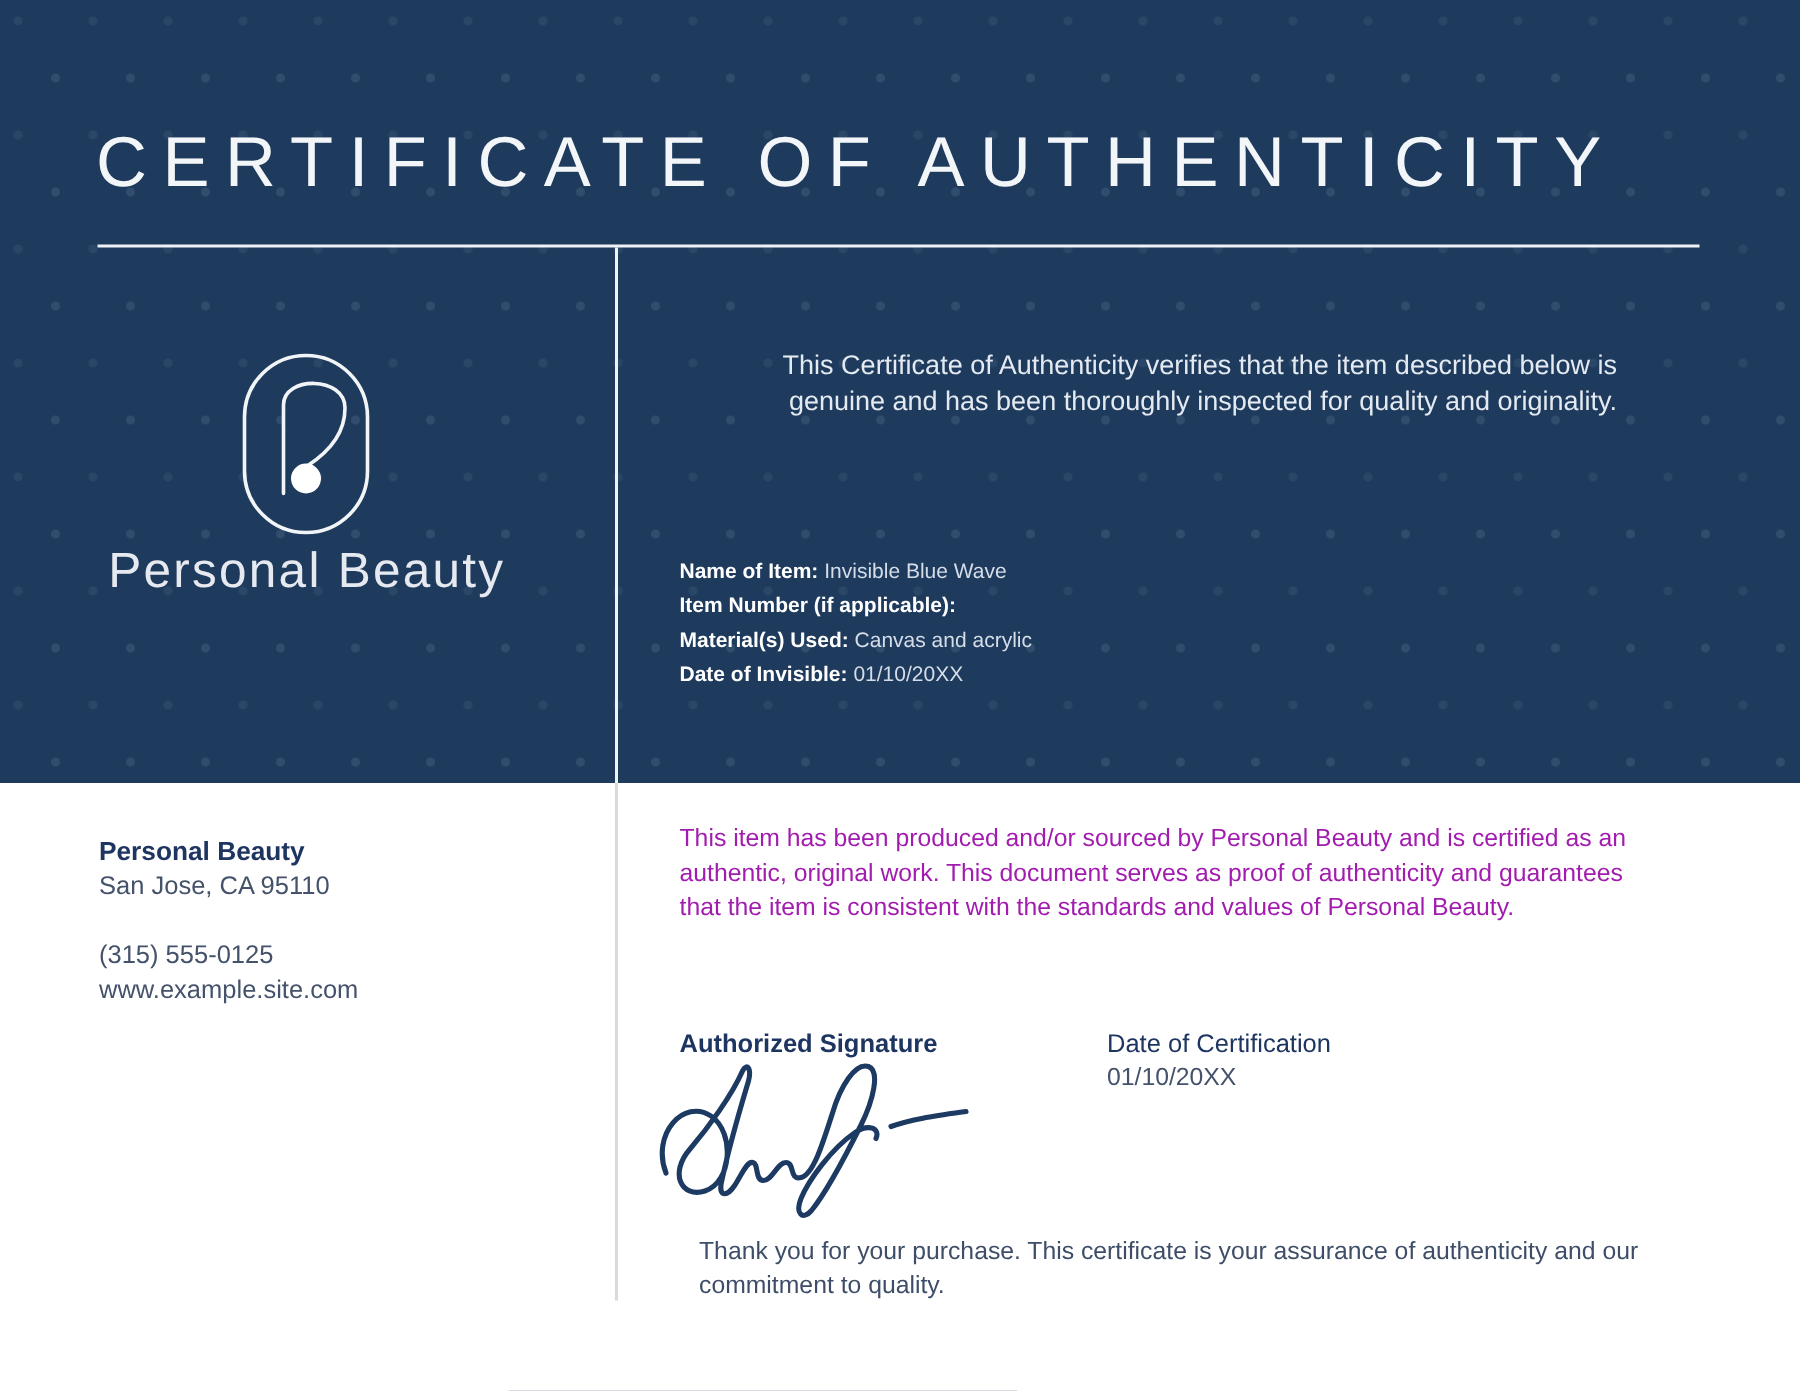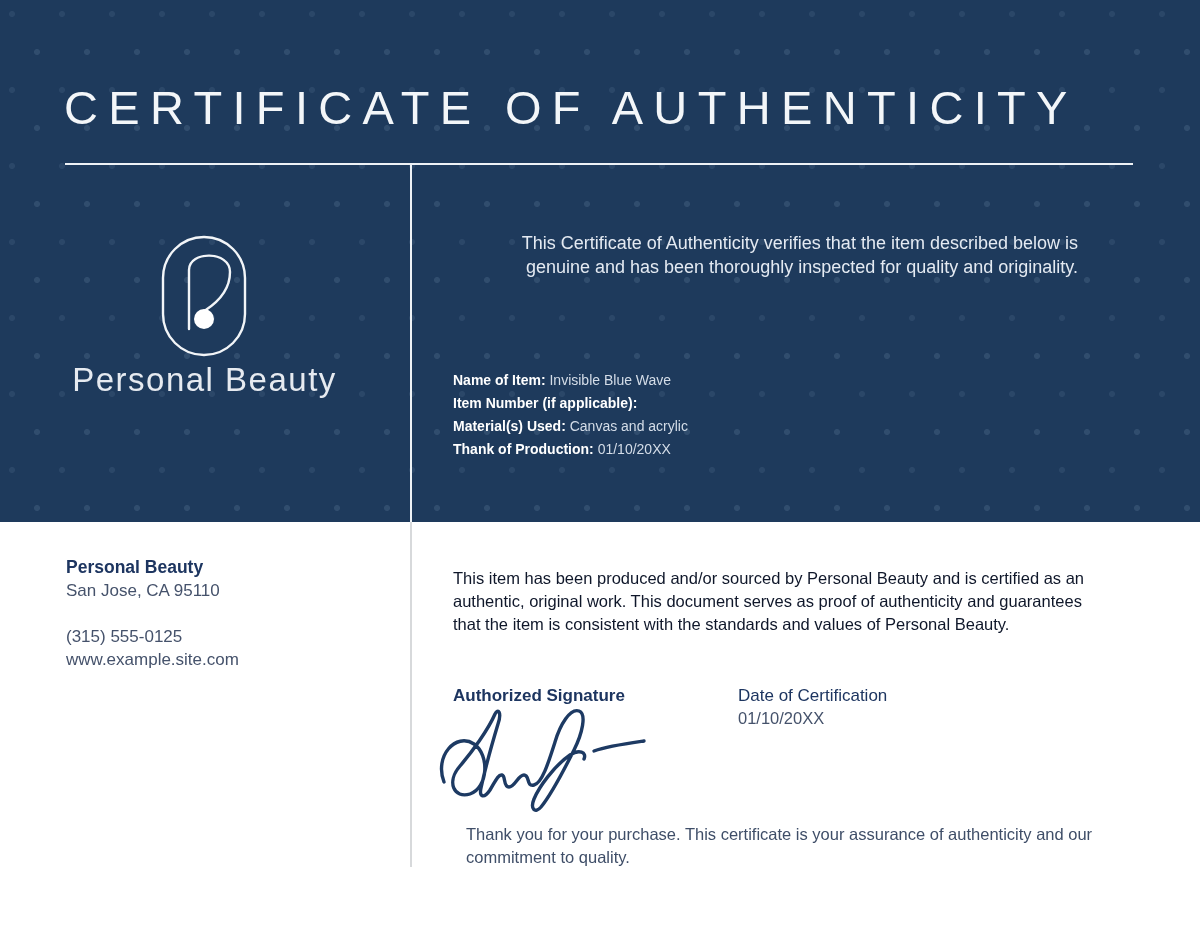--- a/index.html
+++ b/index.html
@@ -98,25 +98,25 @@
     color: #45526b;
   }
   .issuer-name {
     font-weight: bold;
     color: #1d3560;
     font-size: 17.5px;
   }
   .issuer-gap { height: 23px; }
   .statement-text {
     position: absolute;
-    left: 453px; top: 567px;
+    left: 453px; top: 548px;
     width: 650px;
     font-size: 16.5px;
     line-height: 23px;
-    color: #0f172a;
+    color: #a21caf;
   }
   .sig-label {
     position: absolute;
     left: 453px; top: 686px;
     font-size: 17px;
     font-weight: bold;
     color: #1d3560;
     text-align: right;
   }
   .date-label {
@@ -174,21 +174,21 @@
       </div>
       <div class="row">
         <b>Item Number (if applicable): </b>
         <span></span>
       </div>
       <div class="row">
         <b>Material(s) Used: </b>
         <span>Canvas and acrylic</span>
       </div>
       <div class="row">
-        <b>Thank of Production: </b>
+        <b>Date of Invisible: </b>
         <span>01/10/20XX</span>
       </div>
     </div>
   </div>
 
   <div class="divider-v-dark"></div>
   <div class="divider-v-light"></div>
 
   <div class="issuer-block">
     <div class="issuer-name">Personal Beauty</div>

